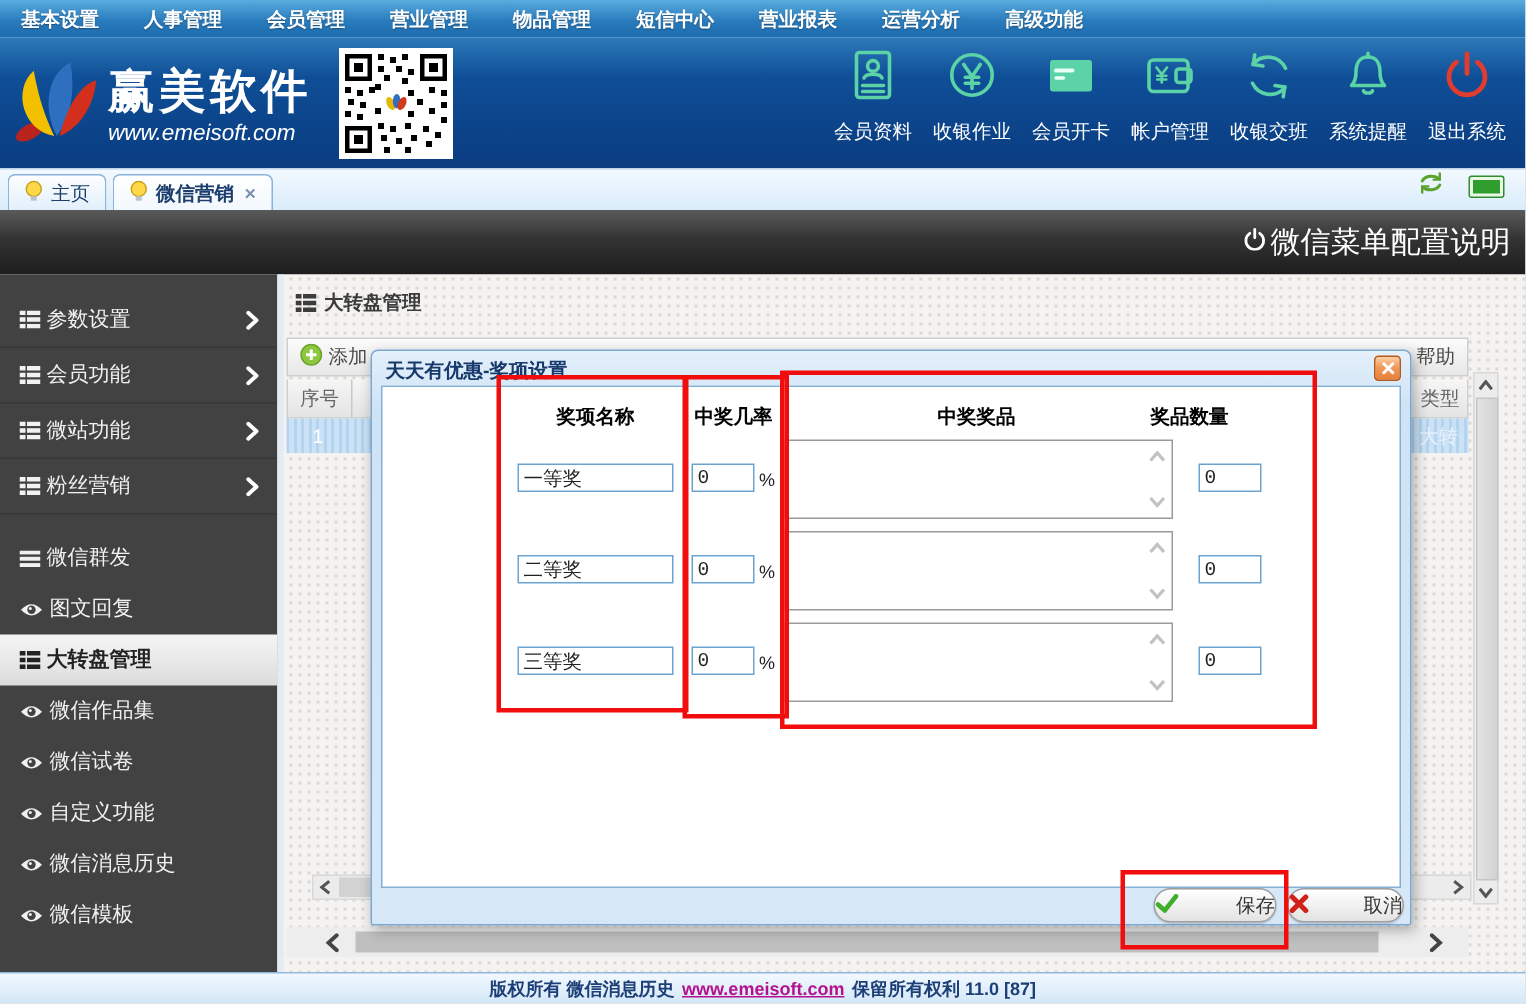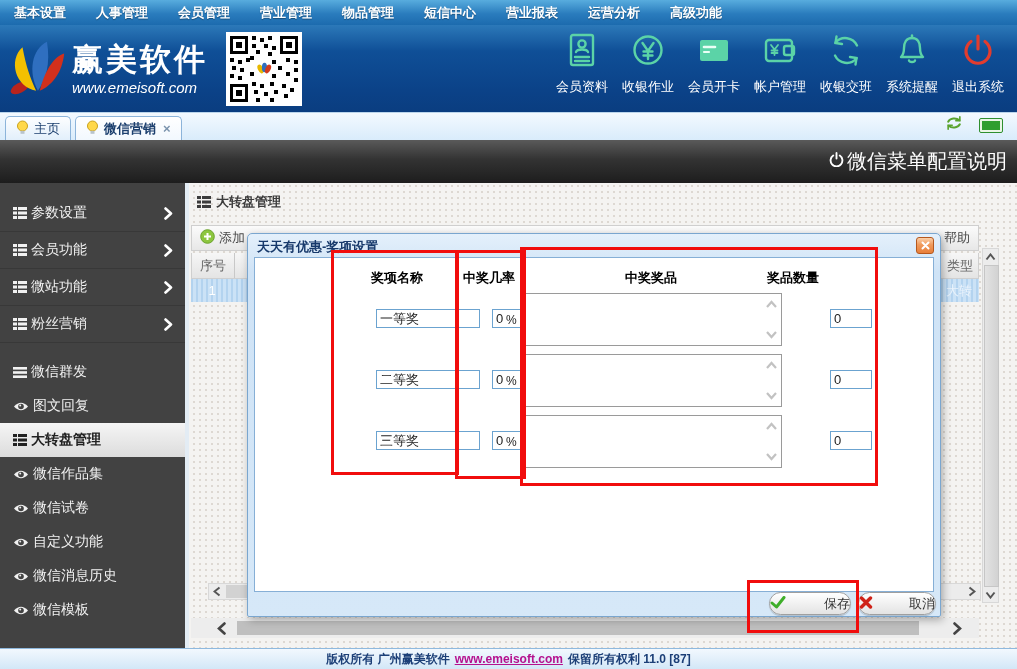--- a/index.html
+++ b/index.html
@@ -104,21 +104,21 @@
   .dialog-close{position:absolute;right:6px;top:3px;width:18px;height:17px;box-sizing:border-box;
                 border:1px solid #b5581e;border-radius:3px;cursor:pointer;
                 background:linear-gradient(#fcd0a8,#f09a5c 45%,#e87f3a);
                 display:flex;align-items:center;justify-content:center;}
   .dialog-panel{position:absolute;left:6px;top:23px;width:680px;height:335px;box-sizing:border-box;
                 background:#fff;border:1px solid #86afd6;}
   .col-head{position:absolute;font-size:13px;font-weight:bold;color:#000;text-align:center;top:35px;}
   .ch1{left:97px;width:104px;} .ch2{left:205px;width:72px;}
   .ch3{left:275px;width:256px;} .ch4{left:503px;width:84px;}
   .dlg-input{position:absolute;box-sizing:border-box;border:1px solid #6ba3d0;background:#fff;
-             font-size:13px;padding:1px 3px;color:#222;font-family:Liberation Sans, sans-serif;margin-left:31px;}
+             font-size:13px;padding:1px 3px;color:#222;font-family:Liberation Mono, monospace;}
   .f-name{left:97px;width:104px;height:19px;}
   .f-prob{left:213px;width:42px;height:19px;}
   .f-unit{position:absolute;left:258px;font-size:12px;color:#222;}
   .prize-wrap{position:absolute;left:275px;width:259px;height:53px;}
   .f-prize{position:absolute;left:0;top:0;width:100%;height:100%;box-sizing:border-box;
            border:1px solid #9a9a9a;resize:none;font-family:inherit;font-size:13px;background:#fff;}
   .spin{position:absolute;right:3px;top:7px;bottom:7px;width:15px;display:flex;flex-direction:column;
         justify-content:space-between;align-items:center;}
   .f-qty{left:551px;width:42px;height:19px;}
   .r1 .f-name,.r1 .f-prob,.r1 .f-qty{top:75px;} .r1 .f-unit{top:79px;} .r1.prize-wrap{top:59px;}
@@ -674,18 +674,18 @@
       <span>取消</span>
     </div>
   </div>
 
   <div class="anno anno1"></div>
   <div class="anno anno2"></div>
   <div class="anno anno3"></div>
   <div class="anno anno4"></div>
 
   <div class="footer">
-    <span>版权所有 广州赢美软件</span>
+    <span>版权所有 微信消息历史</span>
     <span class="footer-link">www.emeisoft.com</span>
     <span>保留所有权利 11.0 [87]</span>
   </div>
 
 </div>
 
 </body></html>

